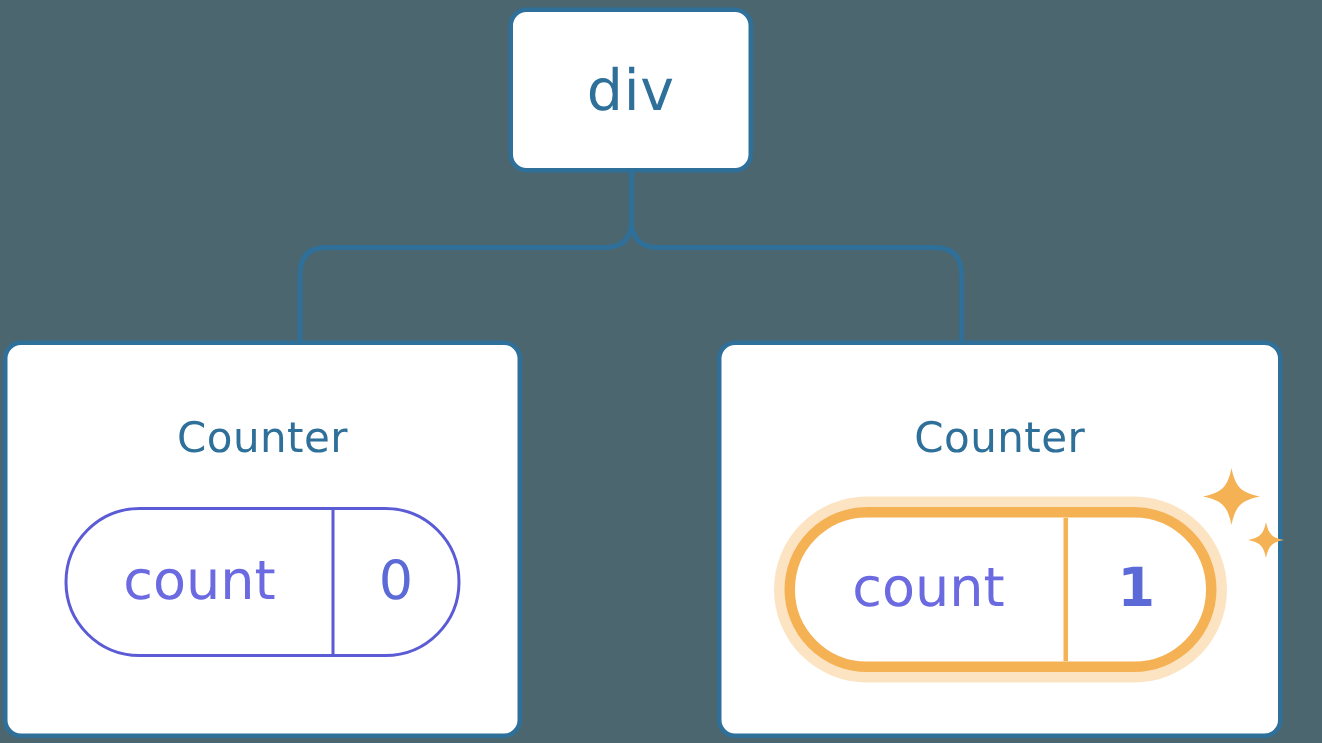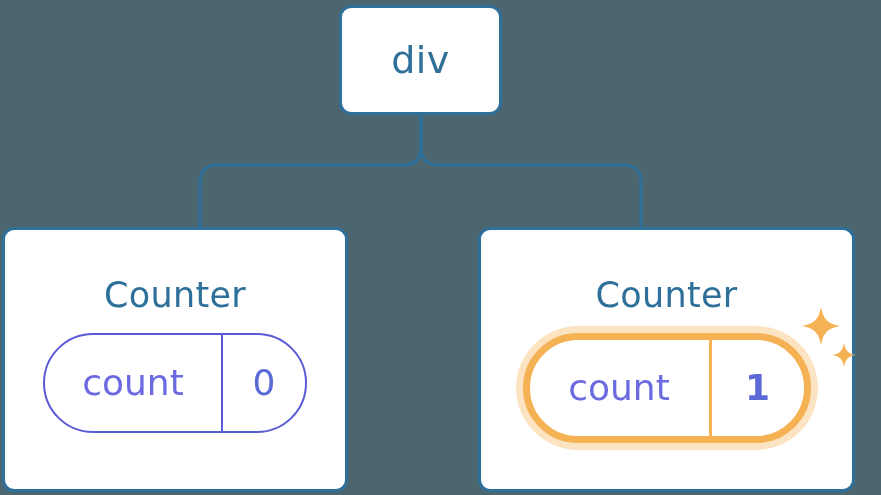--- a/index.html
+++ b/index.html
@@ -72,30 +72,30 @@
     height: 265px;
   }
   .card-right {
     left: 478px;
     top: 227px;
     width: 377px;
     height: 265px;
   }
   .card-title {
     color: #2e7099;
-    font-size: 35px;
+    font-size: 28px;
     line-height: 1;
     margin-top: 48px;
     letter-spacing: 0.3px;
   }
 
   
   .pill-wrap {
     position: relative;
-    margin-top: 20px;
+    margin-top: 32px;
     display: flex;
     align-items: center;
     justify-content: center;
   }
   .pill {
     display: flex;
     align-items: stretch;
     border-radius: 999px;
     box-sizing: border-box;
     background: #ffffff;

